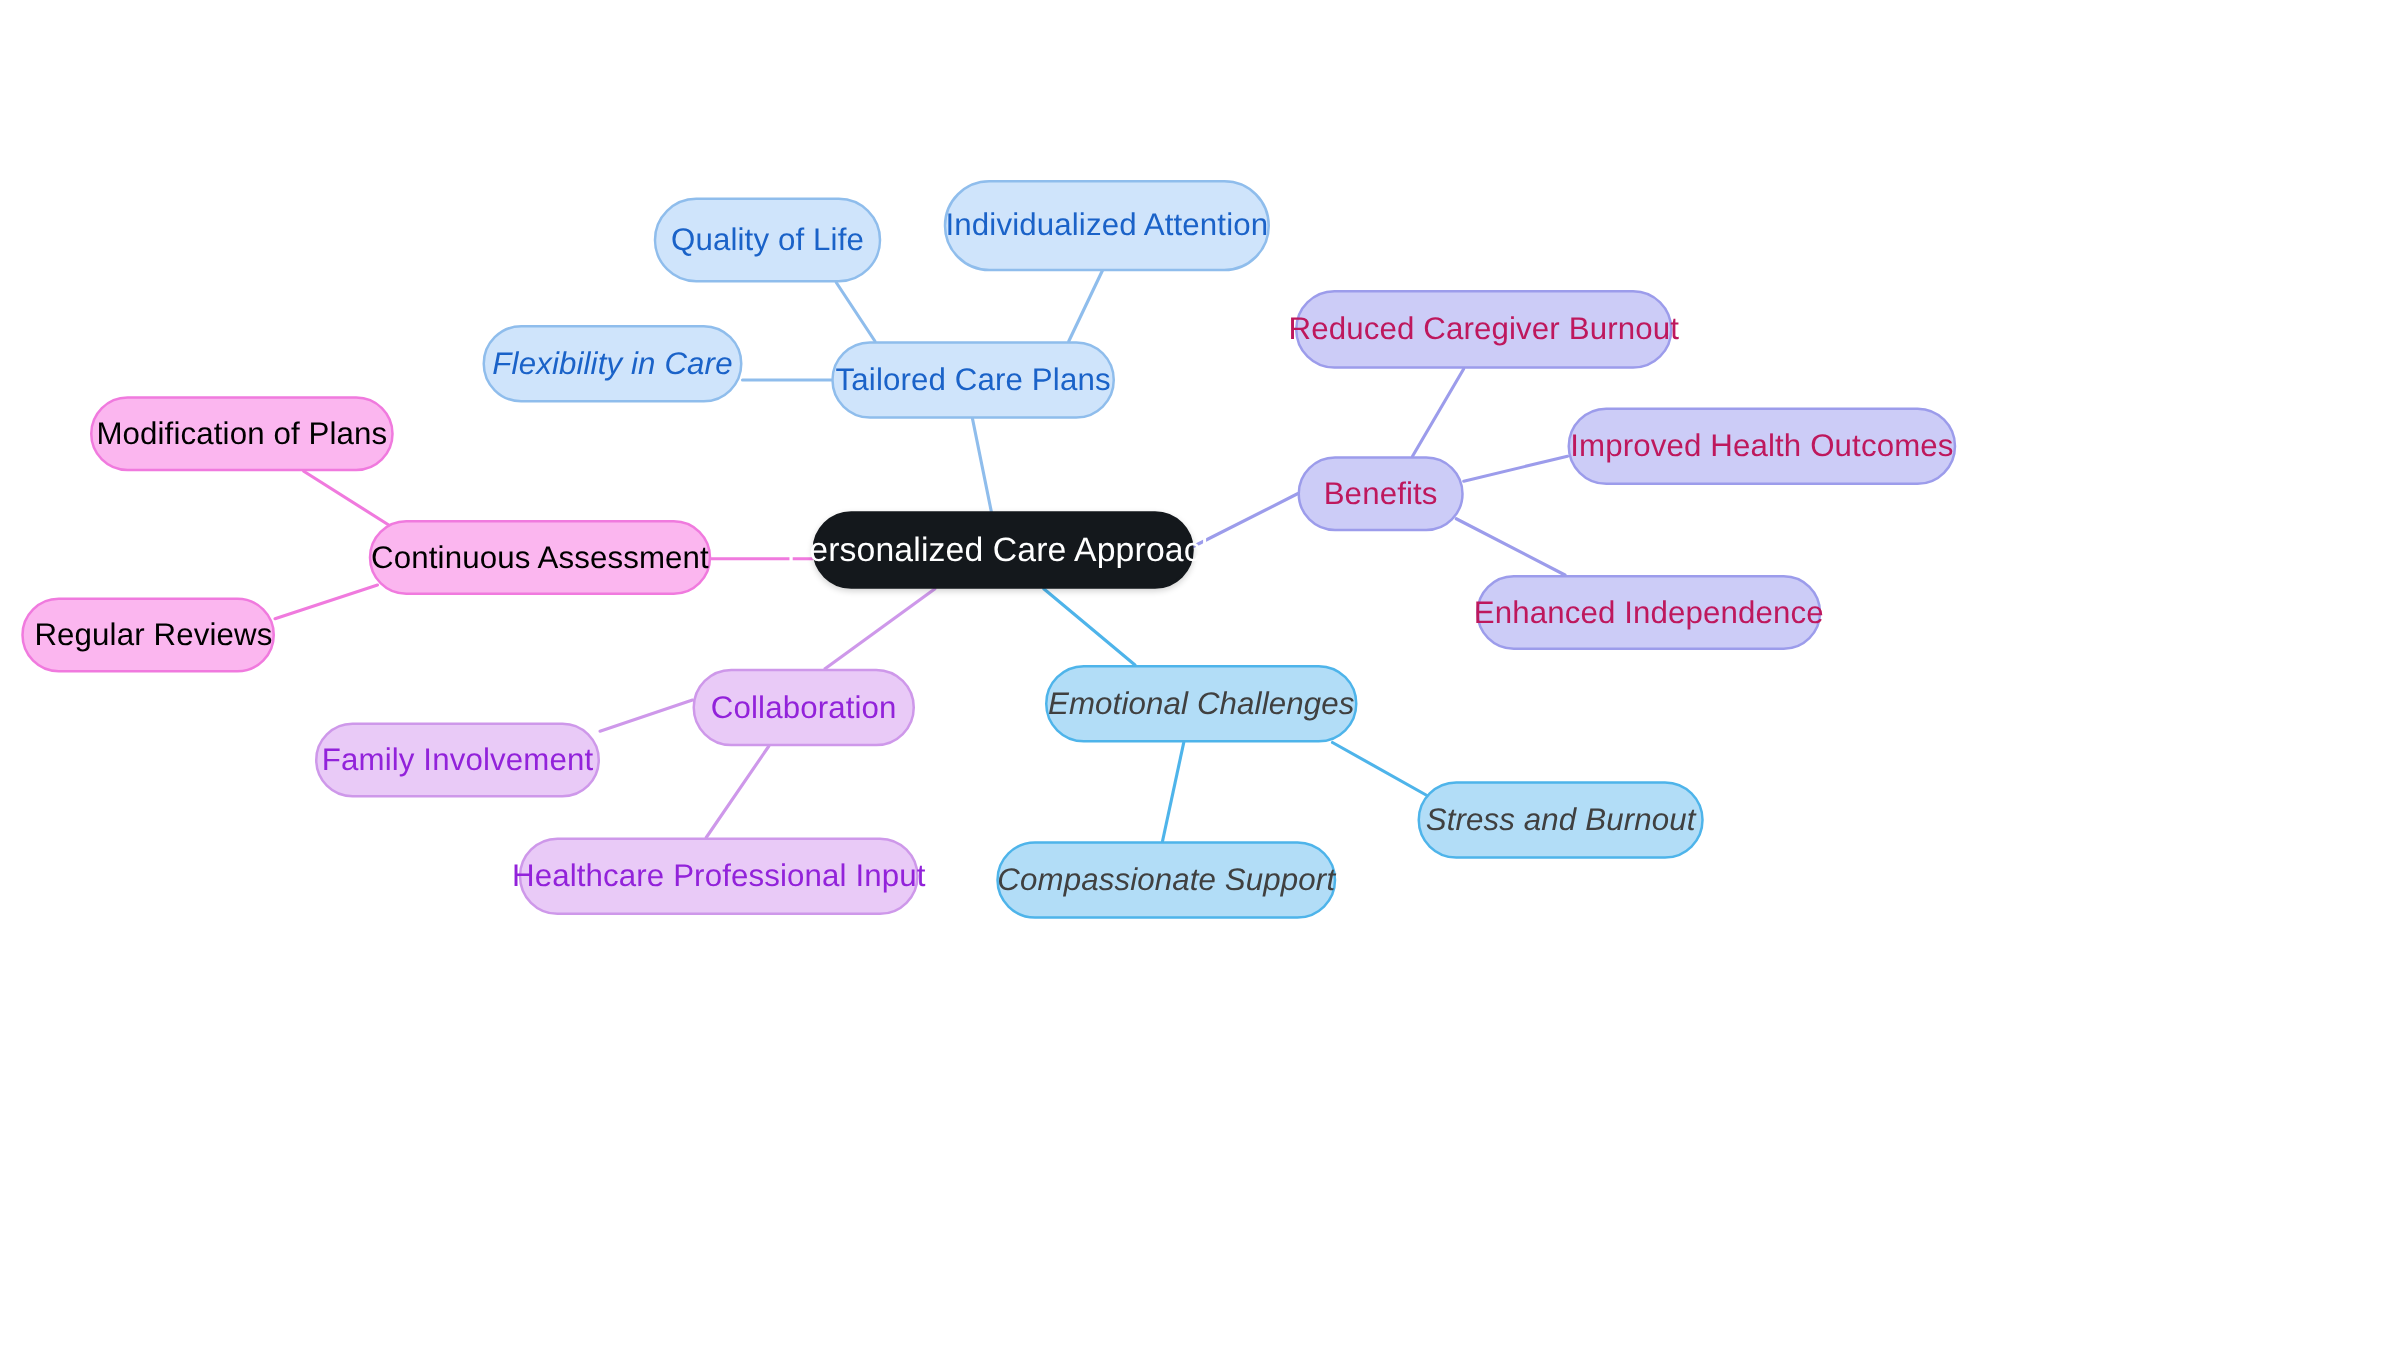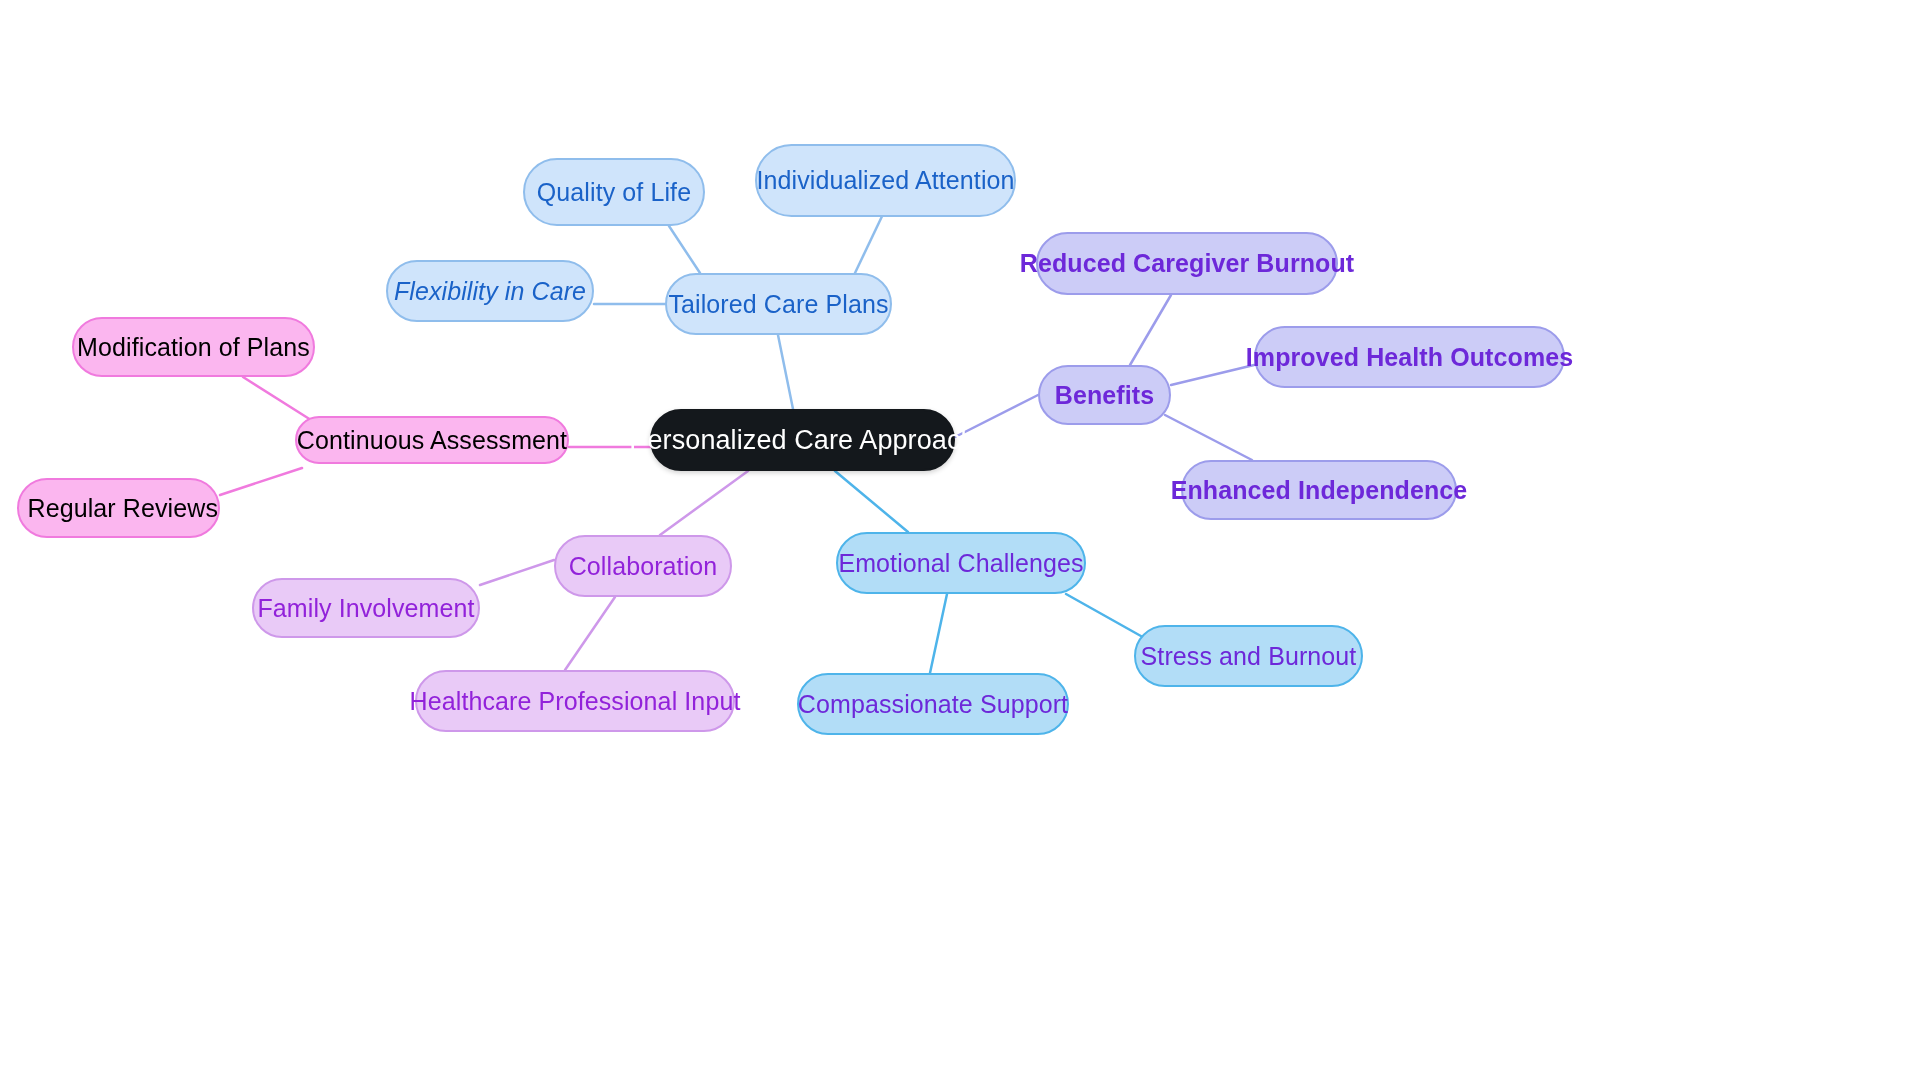--- a/index.html
+++ b/index.html
@@ -48,24 +48,24 @@
     background: #14181c;
     border-color: #14181c;
     color: #ffffff;
     font-size: 27px;
     box-shadow: 0 2px 5px rgba(0,0,0,0.18);
   }
   .node-branch { font-size: 25px; }
   .node-leaf   { font-size: 25px; }
 
   .theme-blue   { background:#cfe4fb; border-color:#8fbdec; color:#1a62c8; }
-  .theme-purple { background:#ccccf7; border-color:#9c9ceb; color:#6d28d9;font-weight:bold; }
+  .theme-purple { background:#ccccf7; border-color:#9c9ceb; color:#be185d; }
   .theme-pink   { background:#fbb6ef; border-color:#f07ade; color:#000000; }
   .theme-violet { background:#e9caf7; border-color:#ce98ea; color:#9222da; }
-  .theme-cyan   { background:#b2ddf7; border-color:#4eb4ea; color:#6d28d9; }
+  .theme-cyan   { background:#b2ddf7; border-color:#4eb4ea; color:#404040;font-style:italic; }
 </style>
 </head>
 <body>
 
 <div id="mindmap-canvas">
   <svg id="edge-layer" viewBox="0 0 1920 1083">
       <line x1="793" y1="409" x2="778" y2="335" stroke="#8fbdec" stroke-width="2.5" stroke-linecap="round"></line>
       <line x1="700" y1="273" x2="669" y2="226" stroke="#8fbdec" stroke-width="2.5" stroke-linecap="round"></line>
       <line x1="855" y1="273" x2="885" y2="210" stroke="#8fbdec" stroke-width="2.5" stroke-linecap="round"></line>
       <line x1="665" y1="304" x2="594" y2="304" stroke="#8fbdec" stroke-width="2.5" stroke-linecap="round"></line>
@@ -104,21 +104,21 @@
       </div>
       <div class="node node-leaf theme-purple" style="left: 1036px; top: 232px; width: 302px; height: 63px;">
         <span class="node-label">Reduced Caregiver Burnout</span>
       </div>
       <div class="node node-leaf theme-purple" style="left: 1254px; top: 326px; width: 311px; height: 62px;">
         <span class="node-label">Improved Health Outcomes</span>
       </div>
       <div class="node node-leaf theme-purple" style="left: 1181px; top: 460px; width: 276px; height: 60px;">
         <span class="node-label">Enhanced Independence</span>
       </div>
-      <div class="node node-branch theme-pink" style="left: 295px; top: 416px; width: 274px; height: 48px;">
+      <div class="node node-branch theme-pink" style="left: 295px; top: 416px; width: 274px; height: 60px;">
         <span class="node-label">Continuous Assessment</span>
       </div>
       <div class="node node-leaf theme-pink" style="left: 72px; top: 317px; width: 243px; height: 60px;">
         <span class="node-label">Modification of Plans</span>
       </div>
       <div class="node node-leaf theme-pink" style="left: 17px; top: 478px; width: 203px; height: 60px; justify-content: flex-end;">
         <span class="node-label">Regular Reviews</span>
       </div>
       <div class="node node-branch theme-violet" style="left: 554px; top: 535px; width: 178px; height: 62px;">
         <span class="node-label">Collaboration</span>

